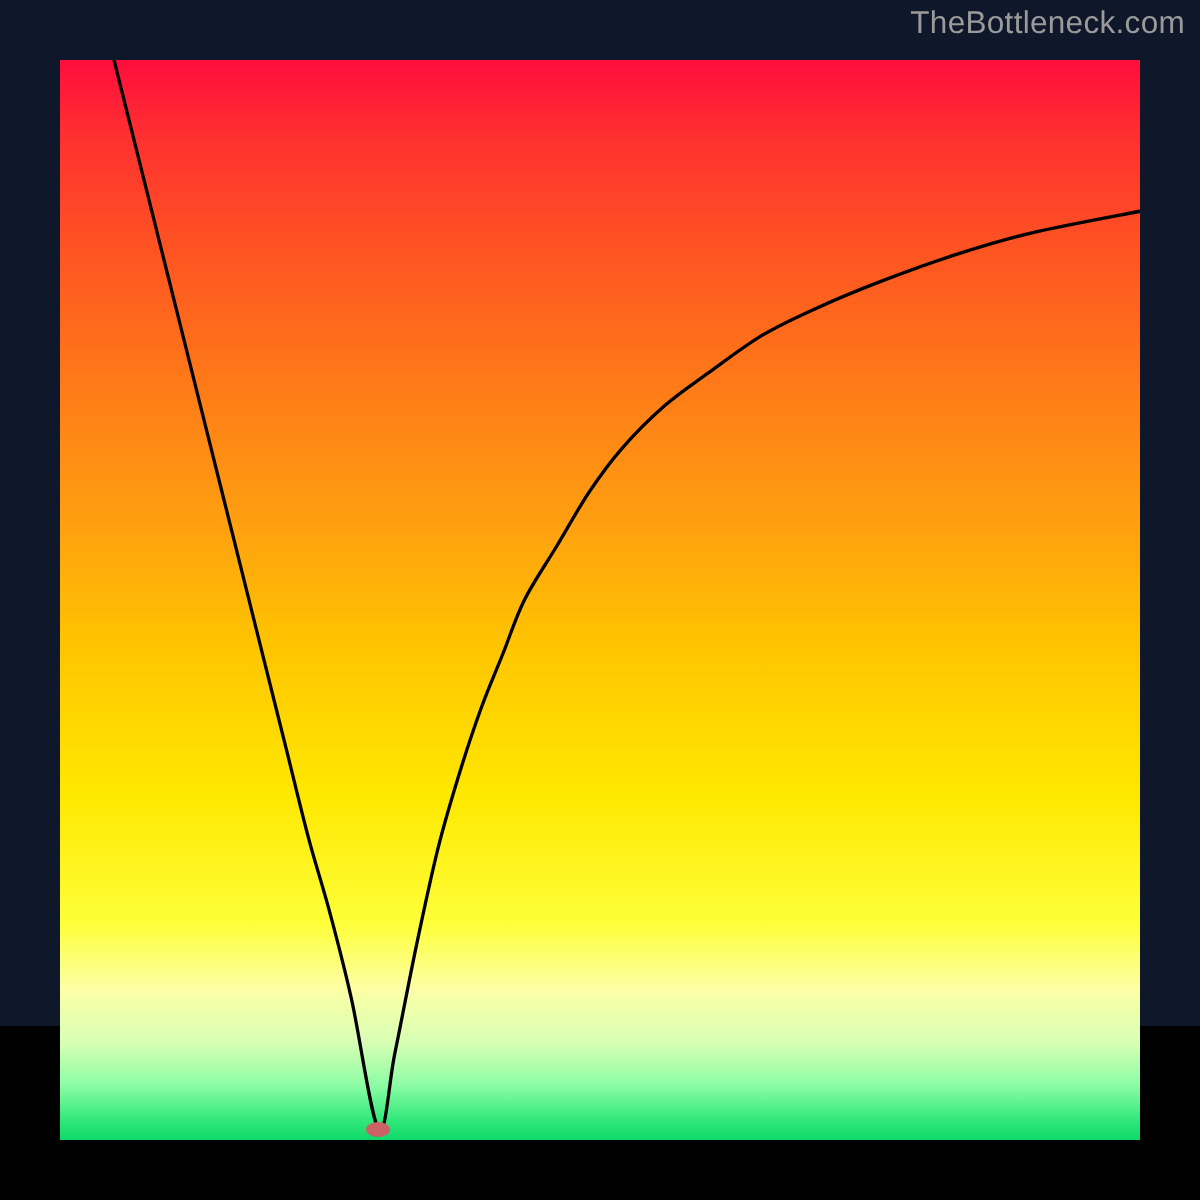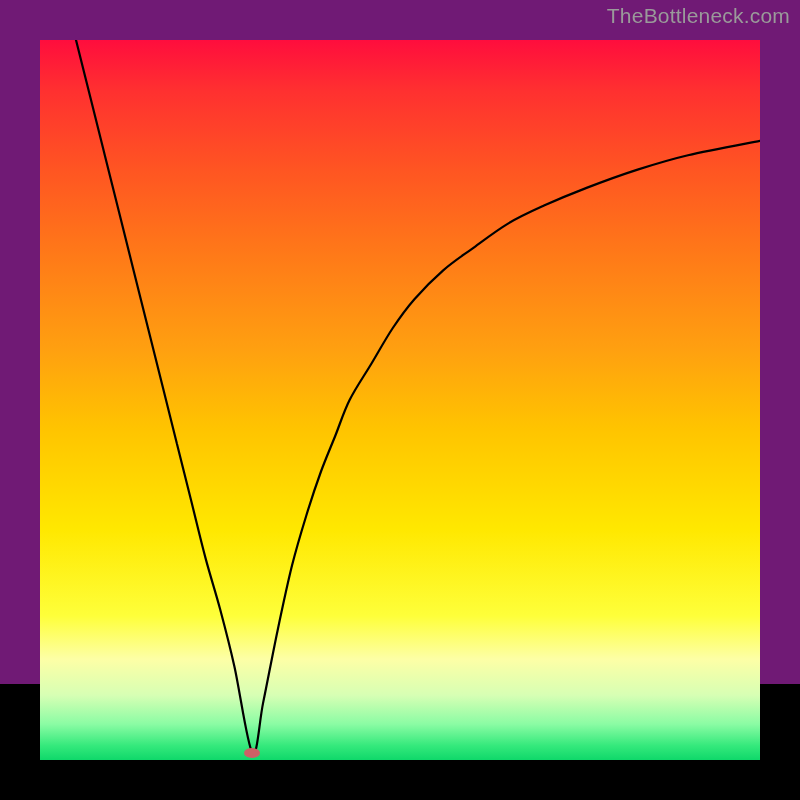--- a/index.html
+++ b/index.html
@@ -8,21 +8,21 @@
     width: 800px;
     height: 800px;
     background: #000;
     overflow: hidden;
     font-family: Arial, Helvetica, sans-serif;
   }
   .container {
     position: relative;
     width: 800px;
     height: 684px;
-    background: #701a75;
+    background: #0f172a;
   }
   .plot-area {
     position: absolute;
     left: 40px;
     top: 40px;
     width: 720px;
     height: 720px;
     background: linear-gradient(to bottom,
       #ff0d3d 0%,
       #ff3030 7%,

